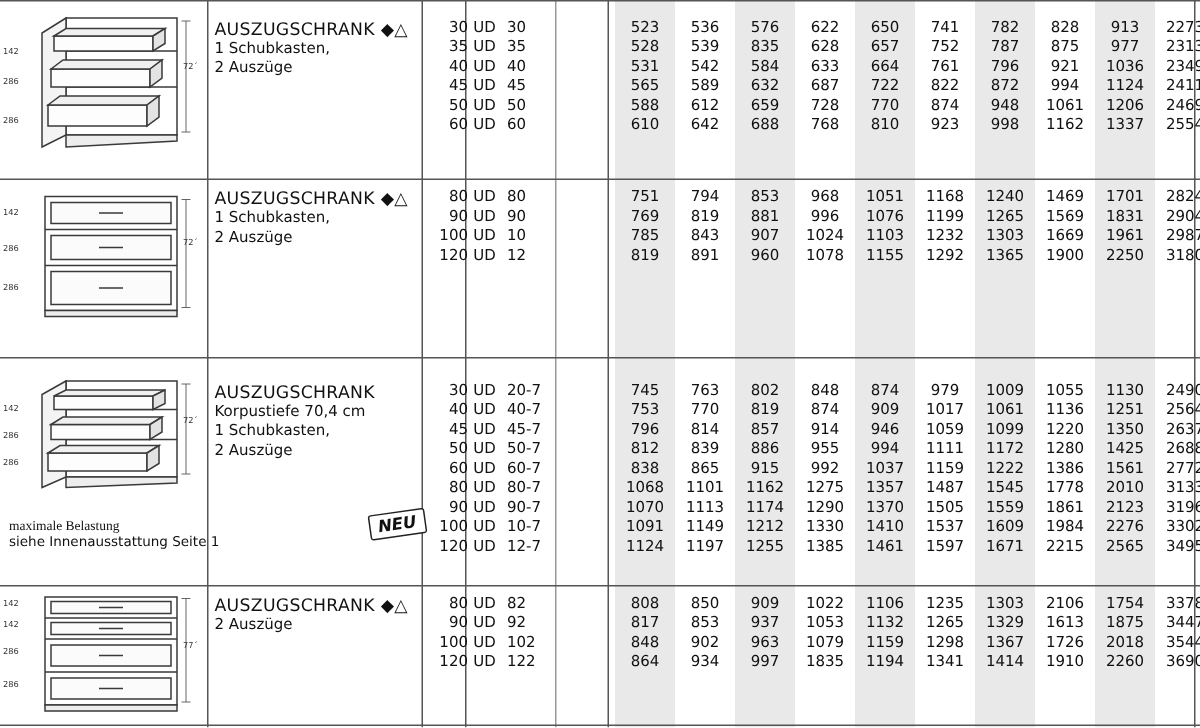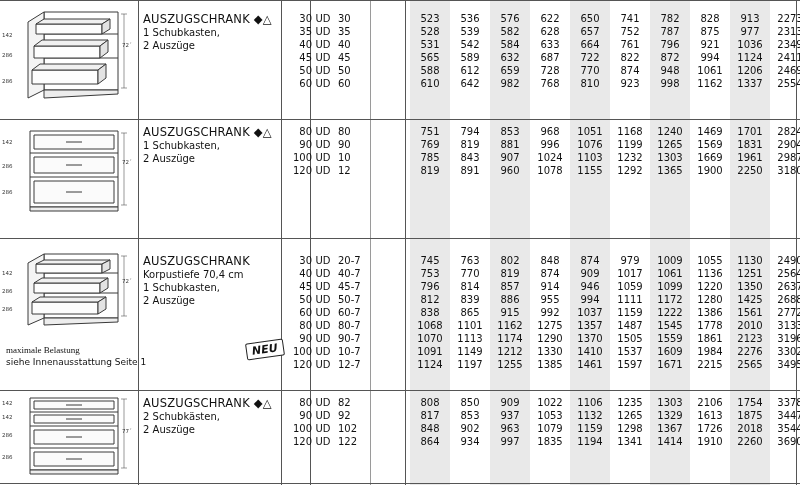--- a/index.html
+++ b/index.html
@@ -119,25 +119,25 @@
       <div class="row"><span class="w">30</span><span class="code">UD</span><span class="num">30</span></div>
       <div class="row"><span class="w">35</span><span class="code">UD</span><span class="num">35</span></div>
       <div class="row"><span class="w">40</span><span class="code">UD</span><span class="num">40</span></div>
       <div class="row"><span class="w">45</span><span class="code">UD</span><span class="num">45</span></div>
       <div class="row"><span class="w">50</span><span class="code">UD</span><span class="num">50</span></div>
       <div class="row"><span class="w">60</span><span class="code">UD</span><span class="num">60</span></div>
     </div>
 
     <div class="prices" style="top:6px;">
       <div class="row"><span class="p">523</span><span class="p">536</span><span class="p">576</span><span class="p">622</span><span class="p">650</span><span class="p">741</span><span class="p">782</span><span class="p">828</span><span class="p">913</span><span class="p">2273</span></div>
-      <div class="row"><span class="p">528</span><span class="p">539</span><span class="p">582</span><span class="p">628</span><span class="p">657</span><span class="p">752</span><span class="p">787</span><span class="p">875</span><span class="p">977</span><span class="p">2313</span></div>
+      <div class="row"><span class="p">528</span><span class="p">539</span><span class="p">835</span><span class="p">628</span><span class="p">657</span><span class="p">752</span><span class="p">787</span><span class="p">875</span><span class="p">977</span><span class="p">2313</span></div>
       <div class="row"><span class="p">531</span><span class="p">542</span><span class="p">584</span><span class="p">633</span><span class="p">664</span><span class="p">761</span><span class="p">796</span><span class="p">921</span><span class="p">1036</span><span class="p">2349</span></div>
       <div class="row"><span class="p">565</span><span class="p">589</span><span class="p">632</span><span class="p">687</span><span class="p">722</span><span class="p">822</span><span class="p">872</span><span class="p">994</span><span class="p">1124</span><span class="p">2411</span></div>
       <div class="row"><span class="p">588</span><span class="p">612</span><span class="p">659</span><span class="p">728</span><span class="p">770</span><span class="p">874</span><span class="p">948</span><span class="p">1061</span><span class="p">1206</span><span class="p">2469</span></div>
-      <div class="row"><span class="p">610</span><span class="p">642</span><span class="p">982</span><span class="p">768</span><span class="p">810</span><span class="p">923</span><span class="p">998</span><span class="p">1162</span><span class="p">1337</span><span class="p">2554</span></div>
+      <div class="row"><span class="p">610</span><span class="p">642</span><span class="p">688</span><span class="p">768</span><span class="p">810</span><span class="p">923</span><span class="p">998</span><span class="p">1162</span><span class="p">1337</span><span class="p">2554</span></div>
     </div>
   </div>
 
   <div class="block" style="top:125px;">
 
     <div class="draw" style="left:14px;top:2px;">
       <svg width="120" height="90" viewBox="0 0 120 90">
         <g fill="none" stroke="#3a3a3a" stroke-width="1">
           <path d="M16 4 L104 4 L104 80 L16 80 Z" fill="#ffffff"></path>
           <path d="M16 80 L104 80 L104 84 L16 84 Z" fill="#ededed"></path>
@@ -266,21 +266,20 @@
       </svg>
     </div>
     <div class="dimtxt" style="left:2px;top:4px;">142</div>
     <div class="dimtxt" style="left:2px;top:18px;">142</div>
     <div class="dimtxt" style="left:2px;top:36px;">286</div>
     <div class="dimtxt" style="left:2px;top:58px;">286</div>
     <div class="dimtxt" style="left:122px;top:32px;">77´</div>
 
     <div class="desc" style="top:0px;">
       <div class="title">AUSZUGSCHRANK ◆△</div>
-      <div class="sub">2 Schubkästen,</div>
       <div class="sub">2 Auszüge</div>
     </div>
 
     <div class="sizes" style="top:0px;text-decoration:underline;">
       <div class="row"><span class="w">80</span><span class="code">UD</span><span class="num">82</span></div>
       <div class="row"><span class="w">90</span><span class="code">UD</span><span class="num">92</span></div>
       <div class="row"><span class="w">100</span><span class="code">UD</span><span class="num">102</span></div>
       <div class="row"><span class="w">120</span><span class="code">UD</span><span class="num">122</span></div>
     </div>
 

